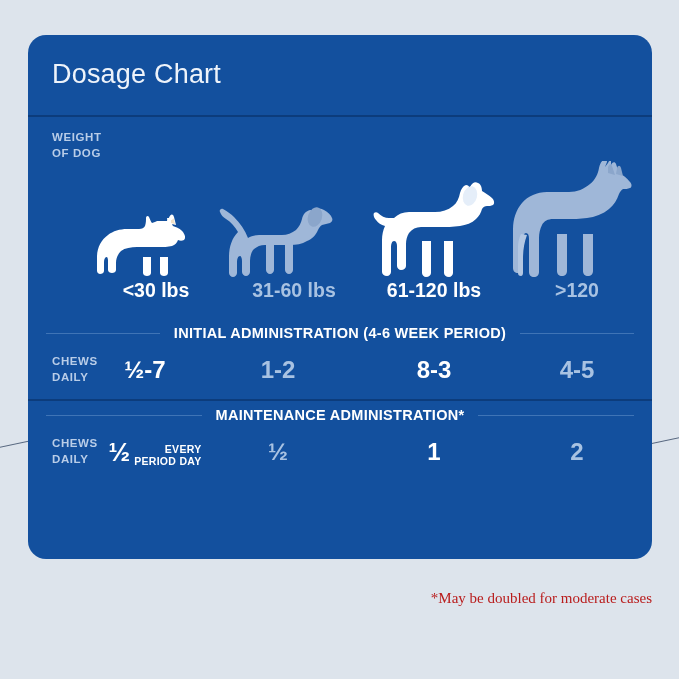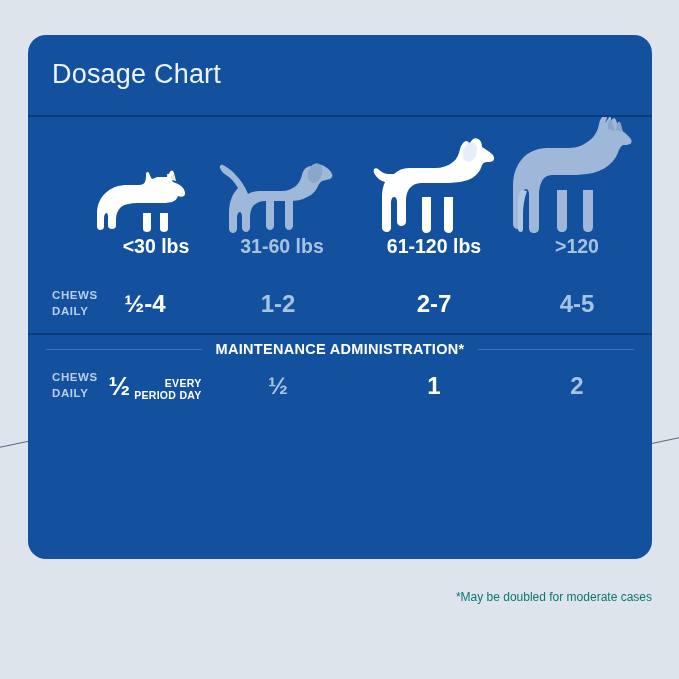--- a/index.html
+++ b/index.html
@@ -160,36 +160,41 @@
 
   .rule-row {
     height: 2px;
     background: #0c3c7c;
   }
 
   .footnote {
     position: absolute;
     right: 27px;
     top: 590px;
-    color: #0f766e;
-    font-size: 12px;
+    color: #b91c1c;
+    font-size: 15px;
     font-weight: 400;
+    font-family: Liberation Serif, serif;
   }
 </style>
 </head>
 <body>
 
 <div class="bg-line left"></div>
 <div class="bg-line right"></div>
 
 <div class="card">
 
   <div class="card-title">Dosage Chart</div>
   <div class="rule-full"></div>
 
+  <div class="weight-label">
+    <div>WEIGHT</div>
+    <div>OF DOG</div>
+  </div>
 
   <div class="dogs">
 
     <div class="dog-cell" style="left:117px;">
       <svg width="96" height="66" viewBox="0 0 96 66">
         <path fill="#ffffff" d="M70 8c1-3 3-5 4-2 1 3 1 6 2 7 3 1 8 3 10 6 2 3 3 6 1 8-2 1-4 1-6 0-1 3-3 5-6 6-4 1-9 1-13 1H40c-6 0-12 1-16 4-3 3-5 7-5 12v7c0 2-2 3-4 3s-4-1-4-3v-8c0-2 0-4-1-5-2 0-3 2-3 5v9c0 2-2 3-4 3-1 0-3-1-3-3V44c0-9 4-17 11-22 5-4 12-6 19-6h12c3 0 5-1 6-3 1-3 1-6 1-8 0-2 2-3 3-1 1 2 2 5 3 6 2-1 4-1 5-2z"></path>
         <path fill="#ffffff" d="M46 44h8v16c0 2-2 3-4 3s-4-1-4-3V44zM63 44h8v16c0 2-2 3-4 3s-4-1-4-3V44z"></path>
         <path fill="#ffffff" d="M72 5c1-4 4-5 5-1l2 8-8-2-1-5z"></path>
         <path fill="#f2e2c8" d="M75 7c1-2 2-2 2 0l1 4-4-1v-3z"></path>
       </svg>
@@ -218,34 +223,39 @@
         <path fill="#8ba6cb" d="M101 6c1-3 3-4 4-1l3 9-7-2-0-6z"></path>
         <path fill="#8ba6cb" d="M110 7c1-3 3-3 4 0l2 8-7-2 1-6z"></path>
         <path fill="#b3c7e2" d="M20 74c-3 8-4 16-4 24v14c0 2-1 3-2 3-2 0-3-1-3-3V86c0-5 1-9 3-13l6 1z"></path>
       </svg>
     </div>
 
   </div>
 
   <div class="weights">
     <div class="wlabel hl" style="left:128px;">&lt;30 lbs</div>
-    <div class="wlabel dim" style="left:254px;text-align:right;">31-60 lbs</div>
+    <div class="wlabel dim" style="left:266px;text-align:right;">31-60 lbs</div>
     <div class="wlabel hl" style="left:406px;">61-120 lbs</div>
     <div class="wlabel dim" style="left:549px;">&gt;120</div>
   </div>
 
+  <div class="section-head">
+    <div class="line"></div>
+    <div class="txt">INITIAL ADMINISTRATION (4-6 WEEK PERIOD)</div>
+    <div class="line"></div>
+  </div>
 
   <div class="data-row">
     <div class="chews">
       <div>CHEWS</div>
       <div>DAILY</div>
     </div>
-    <div class="dose hl" style="left:117px;">½-4</div>
+    <div class="dose hl" style="left:117px;">½-7</div>
     <div class="dose dim" style="left:250px;text-align:center;">1-2</div>
-    <div class="dose hl" style="left:406px;">2-7</div>
+    <div class="dose hl" style="left:406px;">8-3</div>
     <div class="dose dim" style="left:549px;">4-5</div>
   </div>
 
   <div class="rule-row"></div>
 
   <div class="section-head">
     <div class="line"></div>
     <div class="txt">MAINTENANCE ADMINISTRATION*</div>
     <div class="line"></div>
   </div>

